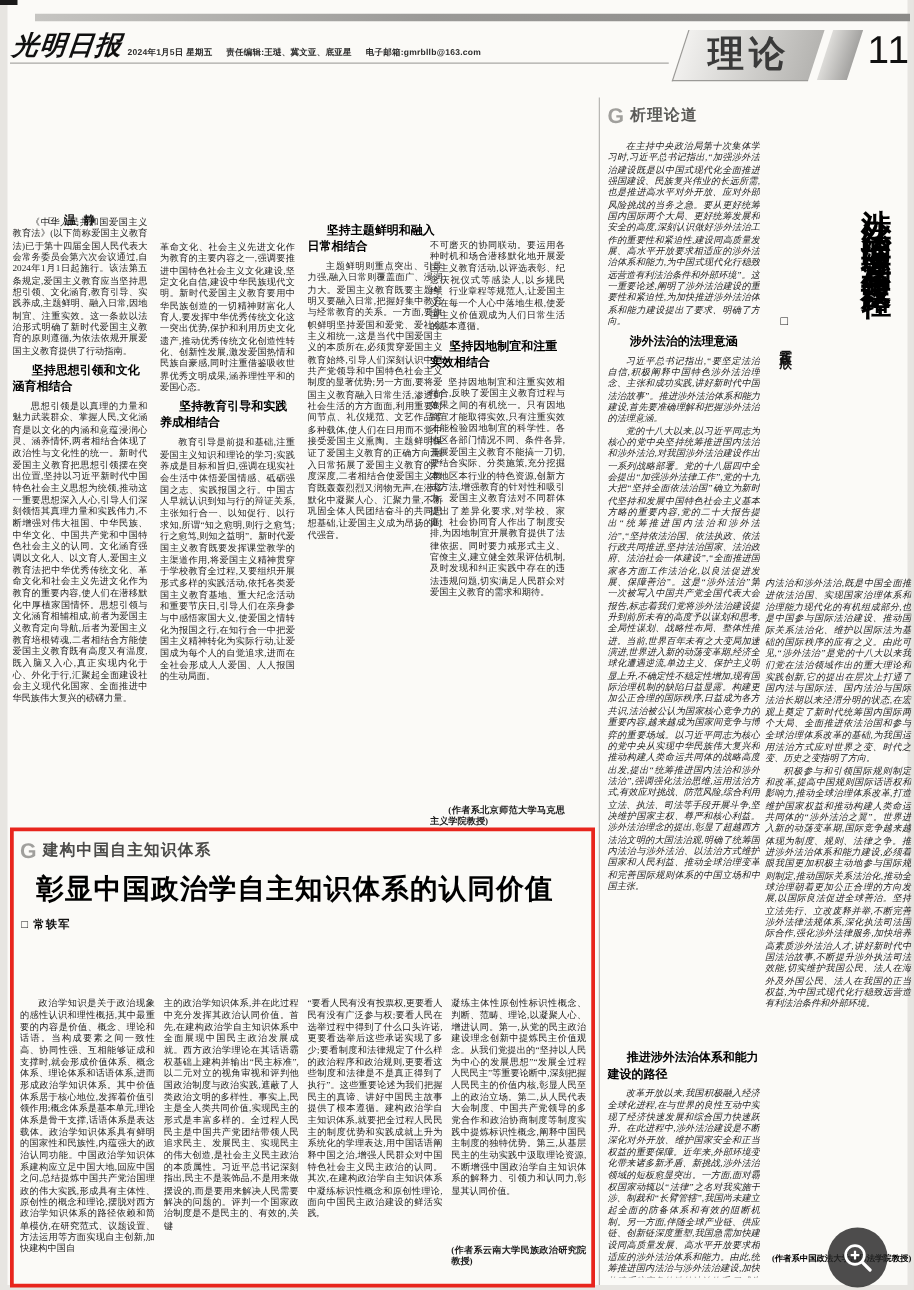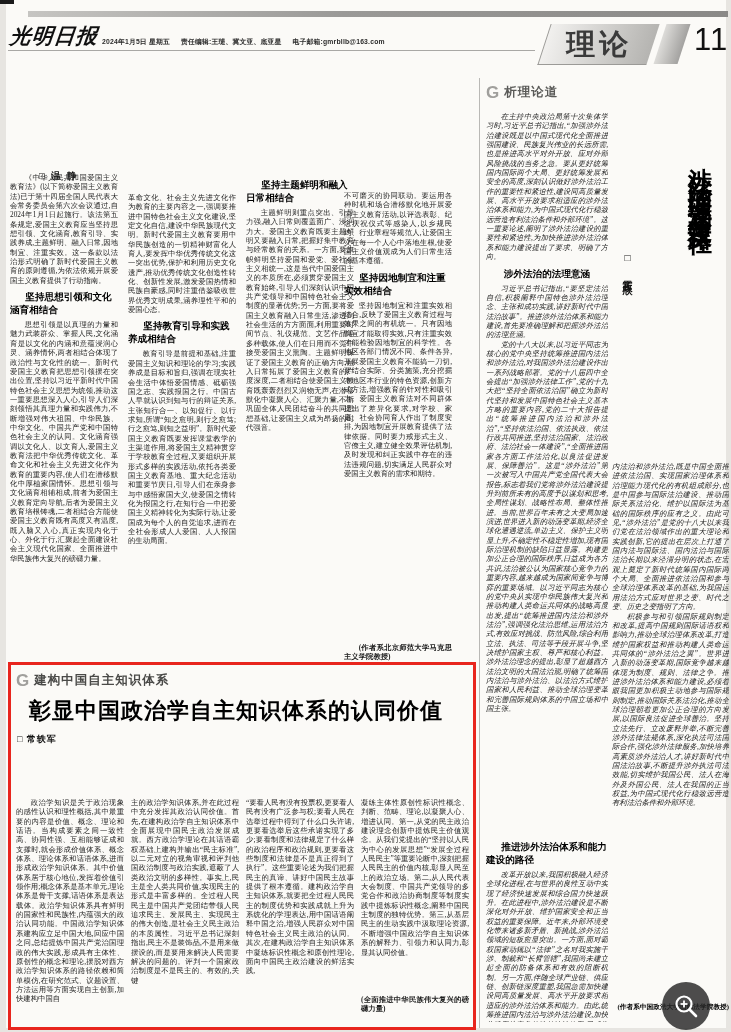--- a/index.html
+++ b/index.html
@@ -154,21 +154,21 @@
   </div>
   <div class="abs colbox col-box t" style="left:131px;">
     <div>主的政治学知识体系,并在此过程中充分发挥其政治认同价值。首先,在建构政治学自主知识体系中全面展现中国民主政治发展成就。西方政治学理论在其话语霸权基础上建构并输出“民主标准”,以二元对立的视角审视和评判他国政治制度与政治实践,遮蔽了人类政治文明的多样性。事实上,民主是全人类共同价值,实现民主的形式是丰富多样的。全过程人民民主是中国共产党团结带领人民追求民主、发展民主、实现民主的伟大创造,是社会主义民主政治的本质属性。习近平总书记深刻指出,民主不是装饰品,不是用来做摆设的,而是要用来解决人民需要解决的问题的。评判一个国家政治制度是不是民主的、有效的,关键</div>
   </div>
   <div class="abs colbox col-box t" style="left:246px;">
     <div>“要看人民有没有投票权,更要看人民有没有广泛参与权;要看人民在选举过程中得到了什么口头许诺,更要看选举后这些承诺实现了多少;要看制度和法律规定了什么样的政治程序和政治规则,更要看这些制度和法律是不是真正得到了执行”。这些重要论述为我们把握民主的真谛、讲好中国民主故事提供了根本遵循。建构政治学自主知识体系,就要把全过程人民民主的制度优势和实践成就上升为系统化的学理表达,用中国话语阐释中国之治,增强人民群众对中国特色社会主义民主政治的认同。其次,在建构政治学自主知识体系中凝练标识性概念和原创性理论,面向中国民主政治建设的鲜活实践,</div>
   </div>
   <div class="abs colbox col-box t" style="left:361px;height:236px;">
     <div>凝练主体性原创性标识性概念、判断、范畴、理论,以凝聚人心、增进认同。第一,从党的民主政治建设理念创新中提炼民主价值观念。从我们党提出的“坚持以人民为中心的发展思想”“发展全过程人民民主”等重要论断中,深刻把握人民民主的价值内核,彰显人民至上的政治立场。第二,从人民代表大会制度、中国共产党领导的多党合作和政治协商制度等制度实践中提炼标识性概念,阐释中国民主制度的独特优势。第三,从基层民主的生动实践中汲取理论资源,不断增强中国政治学自主知识体系的解释力、引领力和认同力,彰显其认同价值。</div>
   </div>
-  <div class="abs note t" style="left:361px;top:995px;width:108px;font-weight:700;">(全面推进中华民族伟大复兴的磅礴力量)</div>
+  <div class="abs note t" style="left:361px;top:995px;width:108px;font-weight:700;">(作者系云南大学民族政治研究院教授)</div>
 
   <div class="abs zoom-btn">
     <svg width="30" height="30" viewBox="0 0 30 30">
       <circle cx="13" cy="13" r="7.5" fill="none" stroke="#ffffff" stroke-width="2.2"></circle>
       <line x1="18.5" y1="18.5" x2="25" y2="25" stroke="#ffffff" stroke-width="2.6" stroke-linecap="round"></line>
       <line x1="13" y1="9.5" x2="13" y2="16.5" stroke="#ffffff" stroke-width="1.8"></line>
       <line x1="9.5" y1="13" x2="16.5" y2="13" stroke="#ffffff" stroke-width="1.8"></line>
     </svg>
   </div>
 </div>

